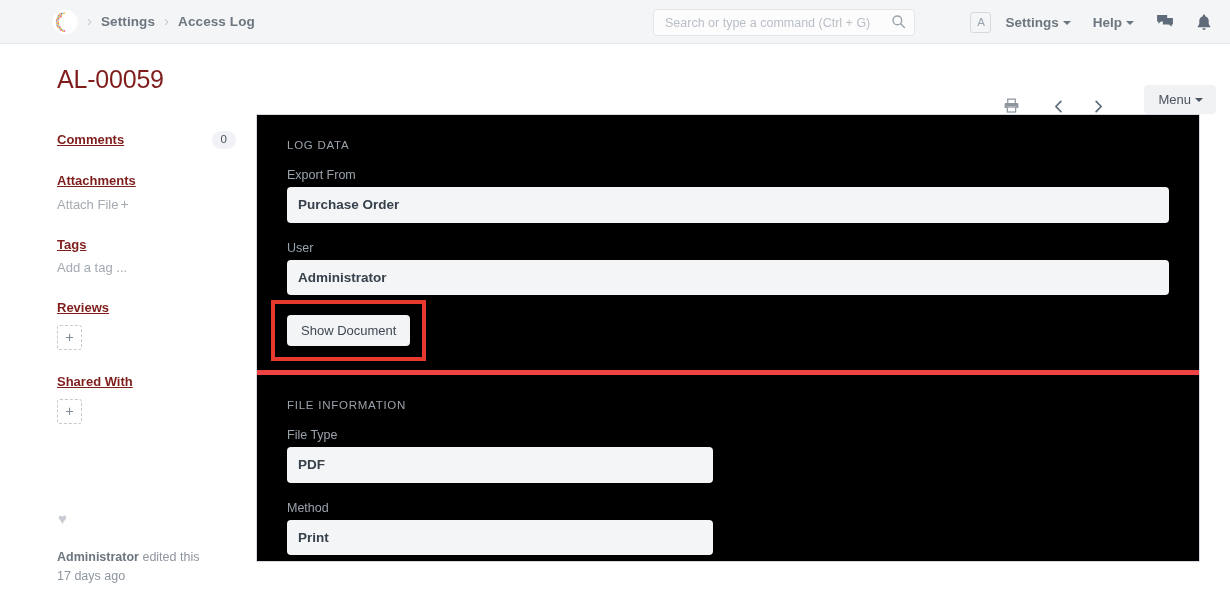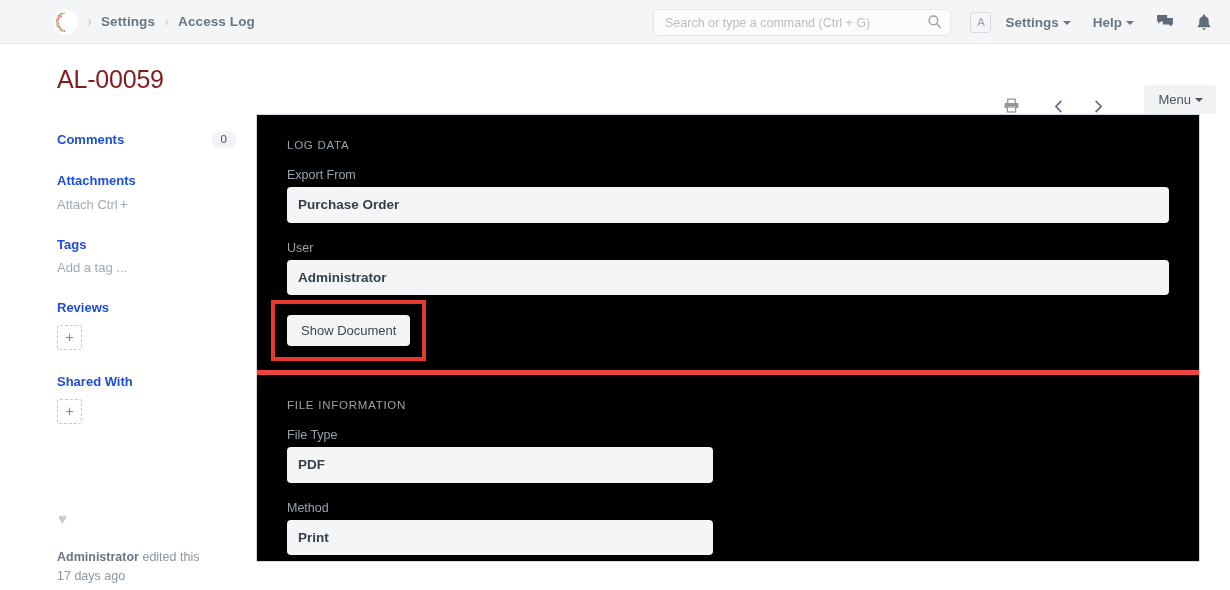--- a/index.html
+++ b/index.html
@@ -55,21 +55,21 @@
     text-decoration: none;
     letter-spacing: 0.1px;
     white-space: nowrap;
   }
 
   
   .search-wrap {
     position: absolute;
     left: 653px;
     top: 9px;
-    width: 298px;
+    width: 262px;
     height: 27px;
   }
   .search-box {
     width: 100%;
     height: 100%;
     border: 1px solid #e3e6e9;
     border-radius: 4px;
     background: #fcfcfd;
     font-family: "Liberation Sans", sans-serif;
     font-size: 12.5px;
@@ -200,22 +200,23 @@
   }
   .sb-row {
     display: flex;
     align-items: center;
     justify-content: space-between;
     padding-right: 20px;
   }
   .sb-head {
     font-size: 13px;
     font-weight: bold;
-    color: #1d4ed8;
+    color: #7f1d1d;
     line-height: 1;
+    text-decoration: underline;
   }
   .sb-badge {
     background: #f0f2f5;
     border-radius: 9px;
     color: #4a545e;
     font-size: 11.5px;
     padding: 3px 9px;
     line-height: 1;
     min-width: 24px;
     text-align: center;
@@ -458,21 +459,21 @@
   <aside class="sidebar">
 
     <div class="sb-row">
       <span class="sb-head">Comments</span>
       <span class="sb-badge">0</span>
     </div>
 
 
     <div class="sb-group">
       <div class="sb-head">Attachments</div>
-      <div class="sb-sub"><span>Attach Ctrl</span><span class="sb-plus">+</span></div>
+      <div class="sb-sub"><span>Attach File</span><span class="sb-plus">+</span></div>
     </div>
 
     <div class="sb-group">
       <div class="sb-head">Tags</div>
       <div class="sb-sub">Add a tag ...</div>
     </div>
 
     <div class="sb-group">
       <div class="sb-head">Reviews</div>
       <div class="sb-addbox">+</div>

